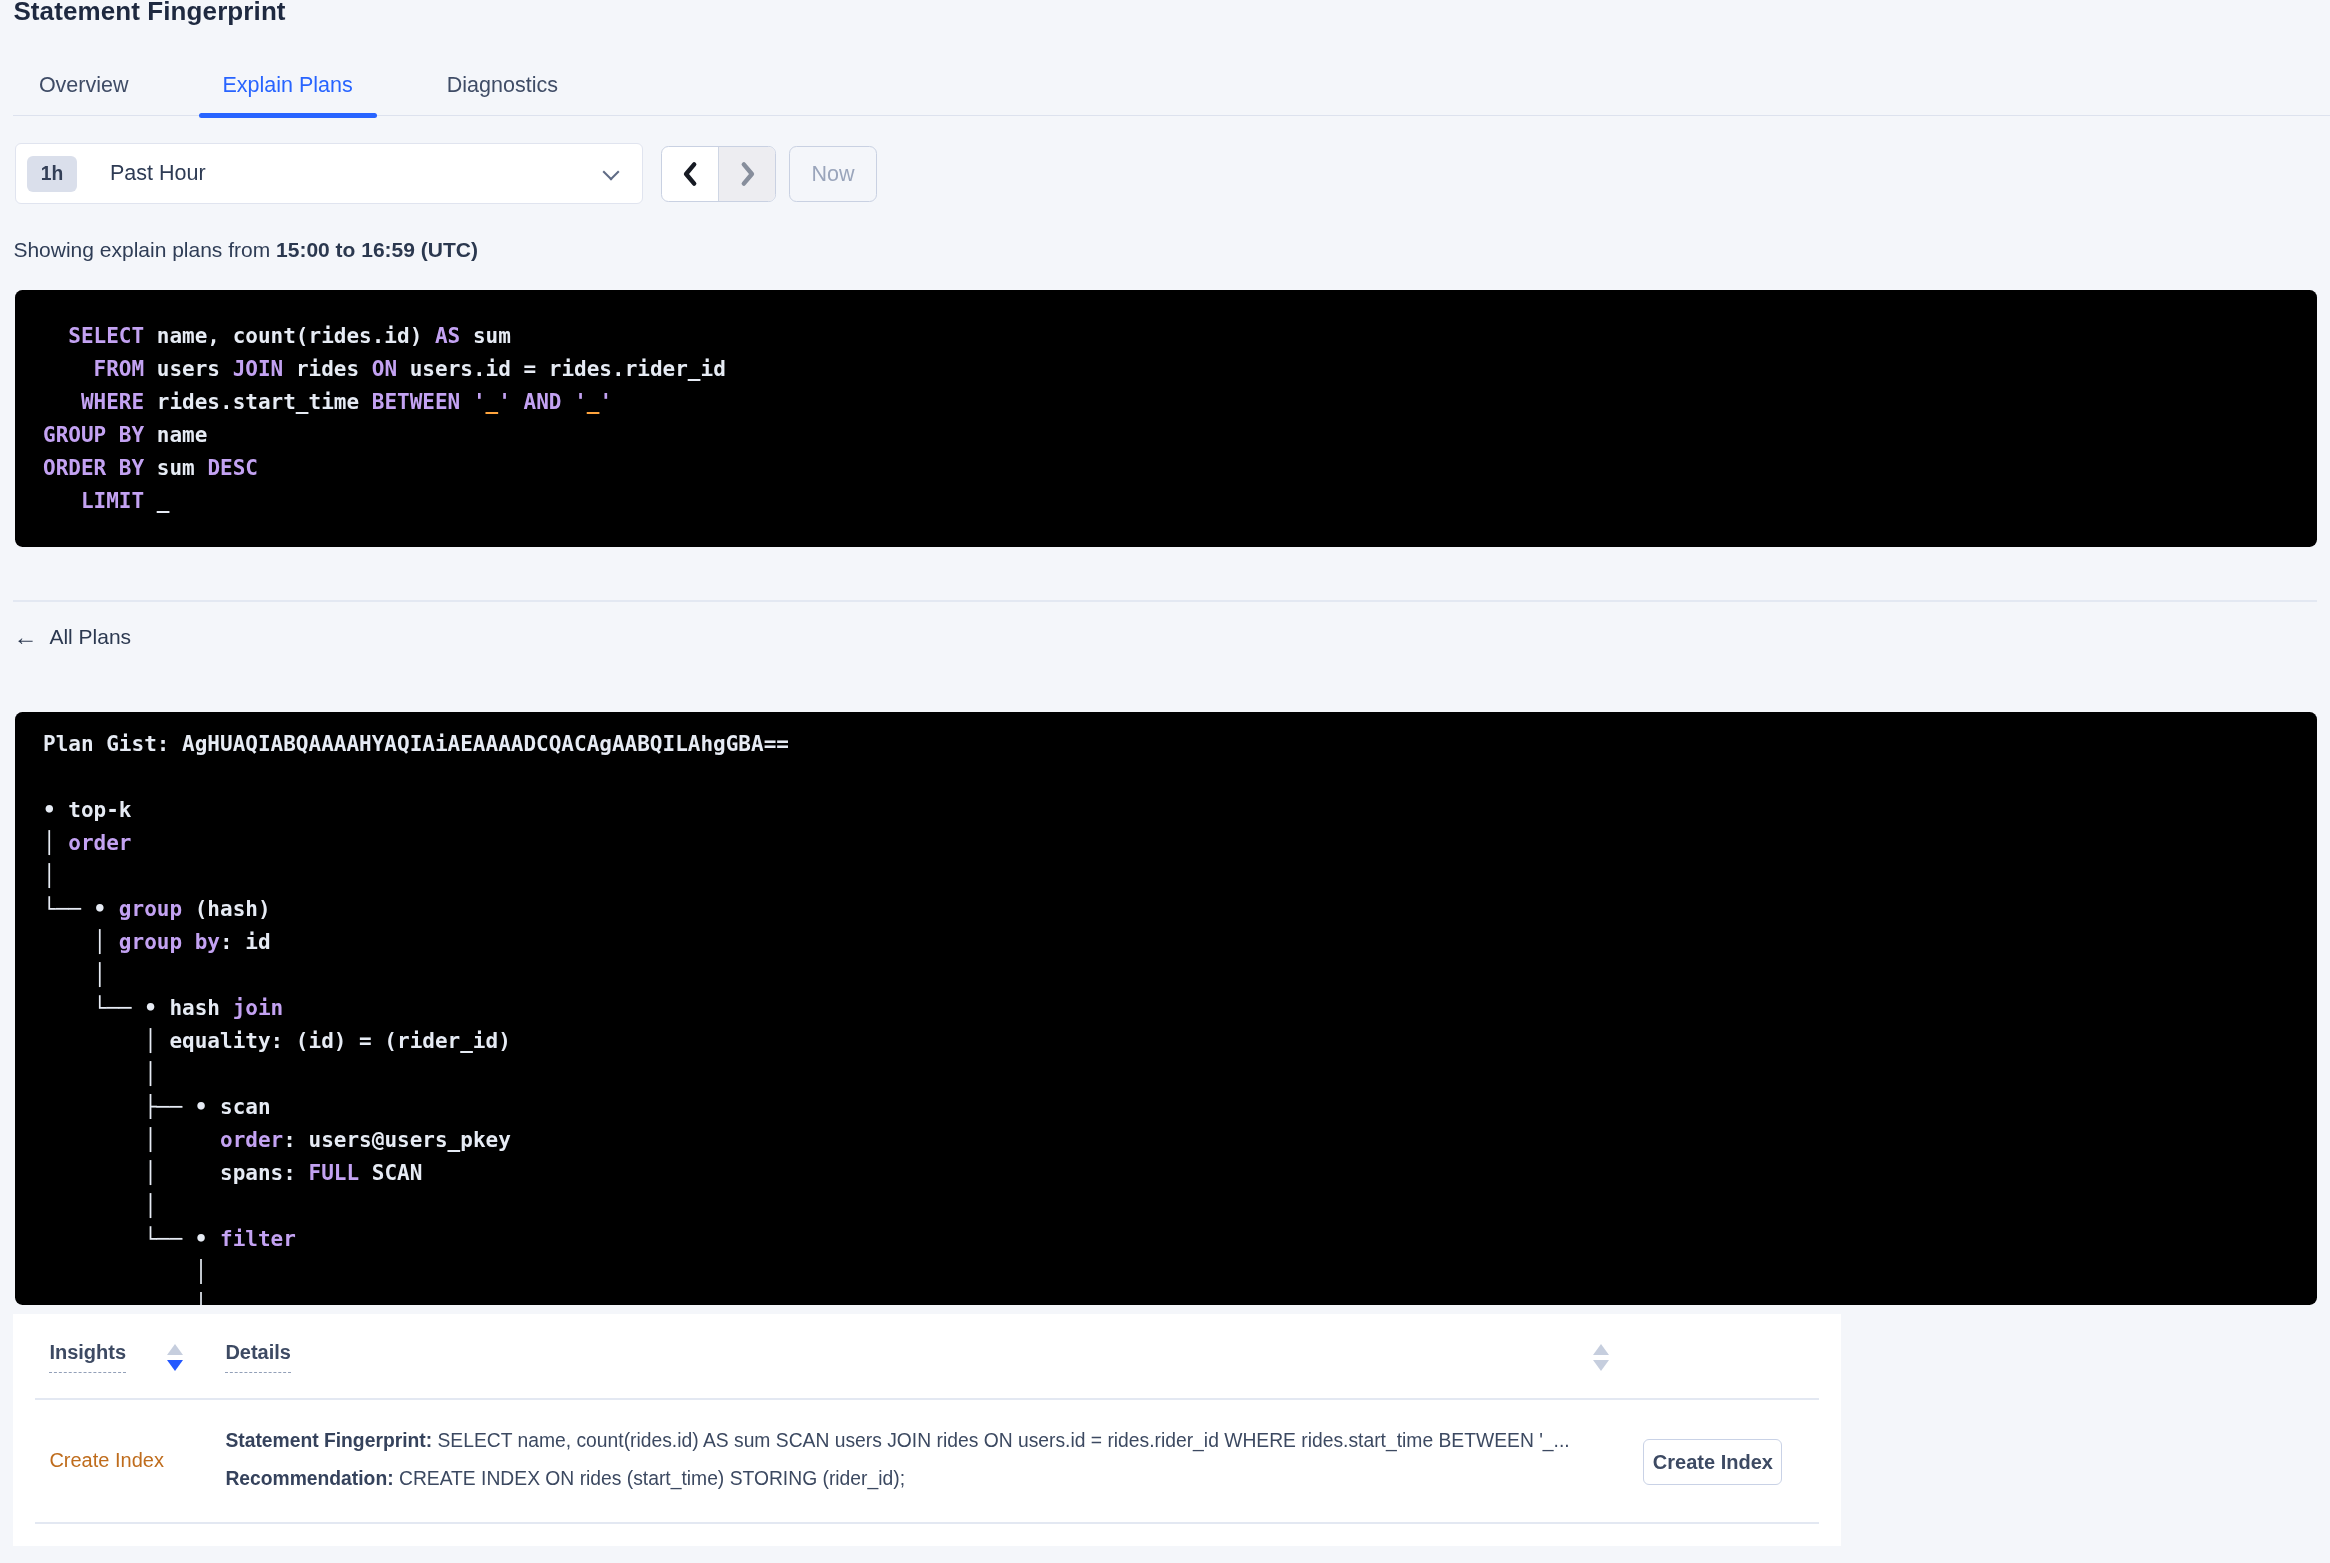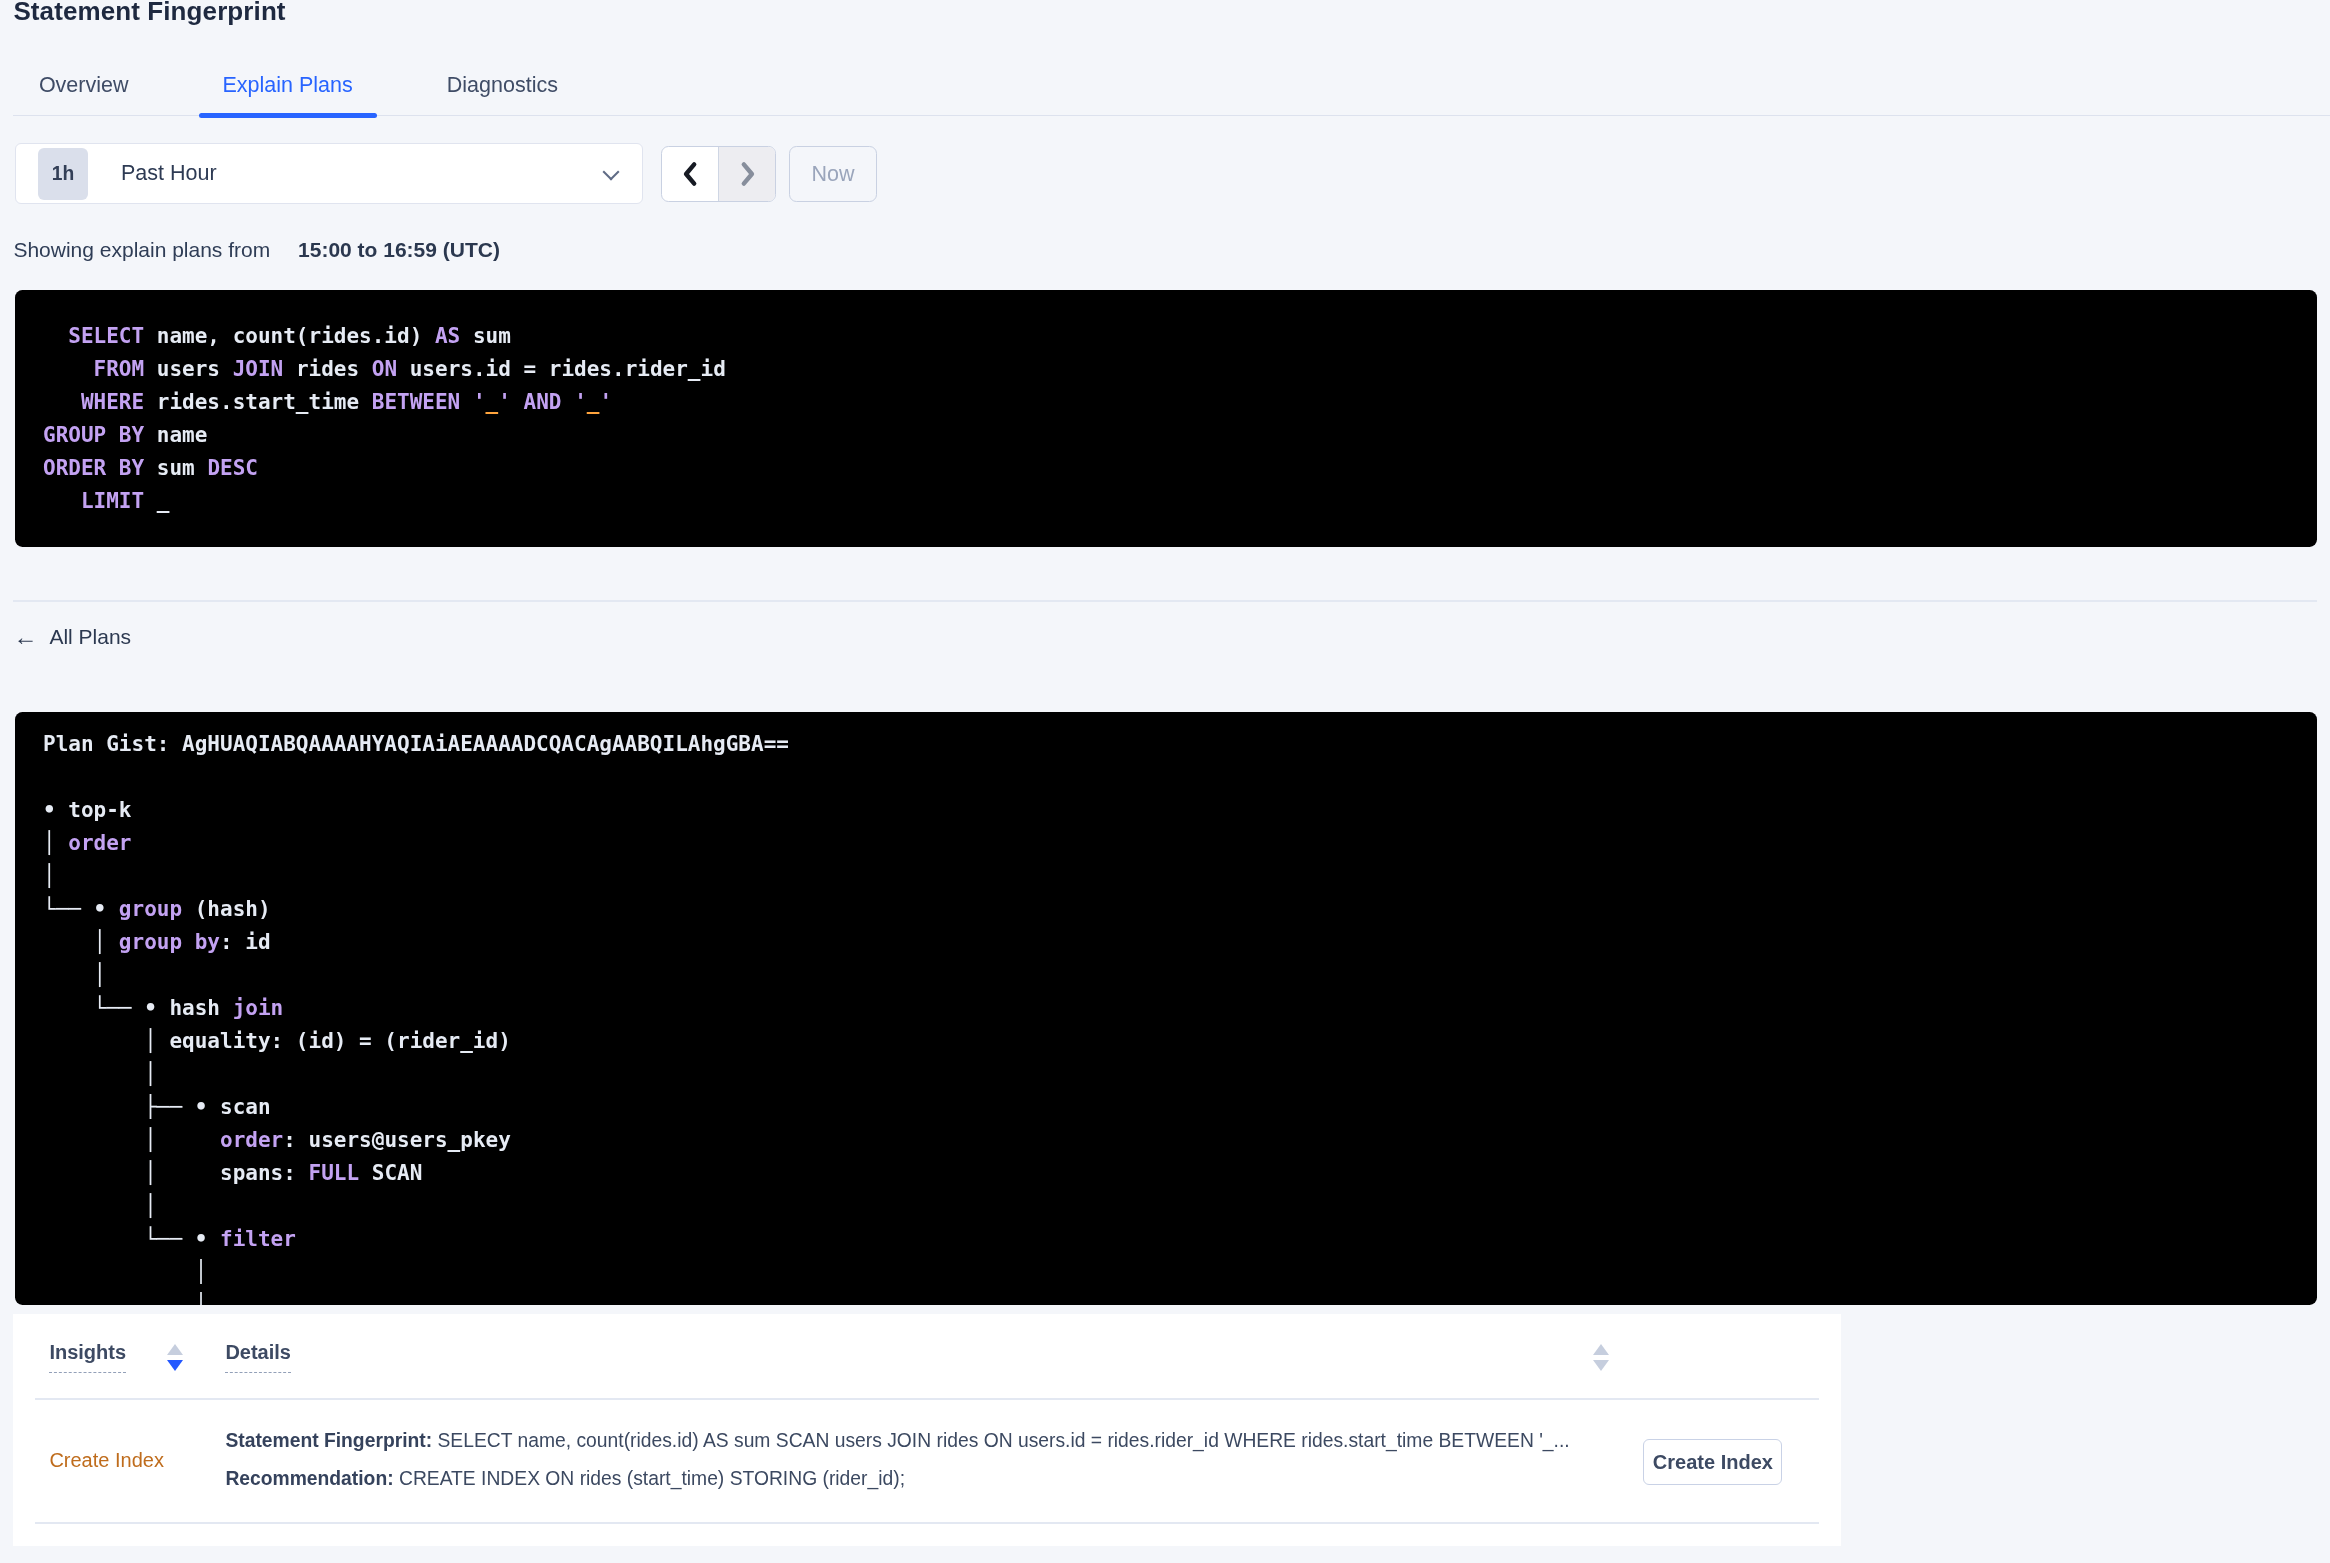--- a/index.html
+++ b/index.html
@@ -36,21 +36,21 @@
     border-radius:3px; background:#2864ff;
   }
 
   
   .time-select {
     position:absolute; left:15px; top:143px; width:628px; height:61px;
     background:#ffffff; border:1.5px solid #e0e4ef; border-radius:6px;
     display:flex; align-items:center; cursor:pointer;
   }
   .badge-1h {
-    margin-left:22px; width:50px; height:52px; background:#dadfeb; border-radius:6px;
+    margin-left:11px; width:50px; height:36px; background:#dadfeb; border-radius:6px;
     font-size:19.3px; font-weight:bold; color:#333f57;
     display:flex; align-items:center; justify-content:center;
   }
   .time-select-label { margin-left:33px; font-size:21.5px; color:#2e3b54; }
   .chev-down {
     position:absolute; right:25px; top:22px; width:12px; height:12px;
     border-right:2.2px solid #5f6b85; border-bottom:2.2px solid #5f6b85;
     transform:rotate(45deg);
   }
   .pager {
@@ -61,21 +61,21 @@
   .pager-half { flex:1; display:flex; align-items:center; justify-content:center; cursor:pointer; }
   .pager-next { background:#ededf1; border-left:1.5px solid #cfd6e4; cursor:default; }
   .now-button {
     position:absolute; left:789px; top:146px; width:88px; height:56px;
     border:1.5px solid #c9d1e2; border-radius:7.4px; background:transparent;
     font-size:21.5px; font-weight:500; color:#9aa5bb;
     display:flex; align-items:center; justify-content:center;
   }
 
   .showing-line { position:absolute; left:13.4px; top:238px; font-size:21px; color:#2f3d56; }
-  .showing-line b { font-weight:bold; color:#2b384f;margin-left:22px; }
+  .showing-line b { font-weight:bold; color:#2b384f; }
 
   
   .codepanel {
     position:absolute; left:15px; width:2302px; background:#000000; border-radius:7.4px;
     font-family:"DejaVu Sans Mono","Liberation Mono",monospace;
     font-size:21px; font-weight:700; overflow:hidden;
   }
   .sql-panel  { top:290px; height:257px; padding:30px 0 0 28px; }
   .plan-panel { top:712px; height:593px; padding:16px 0 0 28px; }
   .code-line  { height:33px; line-height:33px; white-space:pre; }

